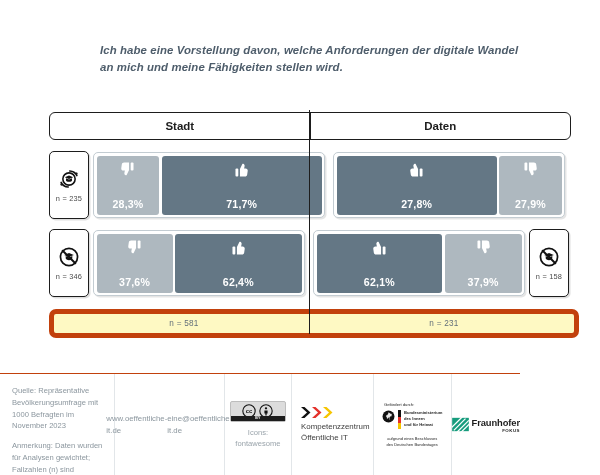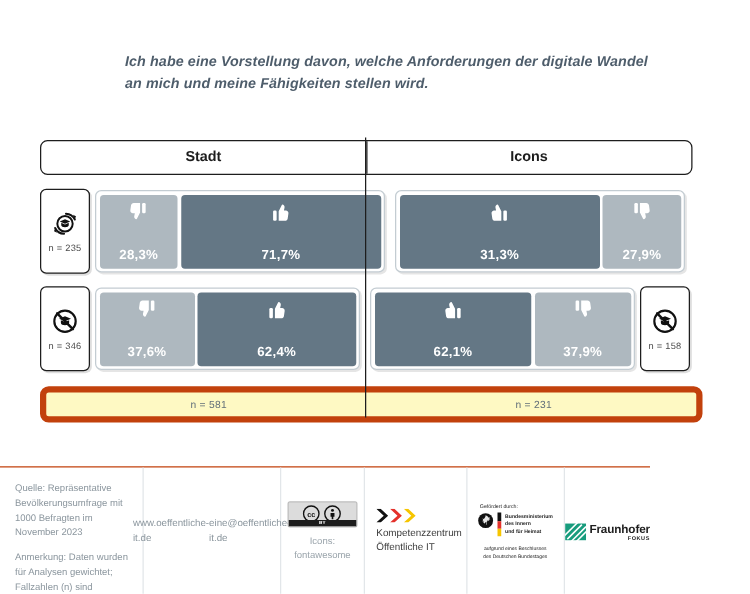--- a/index.html
+++ b/index.html
@@ -11,21 +11,21 @@
   .sheet{position:absolute;inset:0;}
 
   
   .title{
     position:absolute;left:100px;top:42px;width:420px;
     font-size:11.4px;font-weight:bold;font-style:italic;
     line-height:1.45;color:#4e5d6b;letter-spacing:.1px;
   }
 
   
-  .chart{position:absolute;left:32px;top:104px;width:520px;height:236px;}
+  .chart{position:absolute;left:49px;top:104px;width:520px;height:236px;}
 
   .center-line{
     position:absolute;left:259.5px;top:6px;width:1.4px;height:224px;
     background:#1d1d1d;z-index:9;
   }
 
   
   .headrow{position:absolute;left:0;top:8px;width:520px;height:26px;
     display:flex;border:1.3px solid #1d1d1d;border-radius:6px;background:#fff;}
   .headcell{flex:1;display:flex;align-items:center;justify-content:center;
@@ -98,39 +98,39 @@
 
   .f5{width:95px;display:flex;flex-direction:column;align-items:center;justify-content:center;padding:0 4px;}
   .f5 .lab0{font-size:4.2px;color:#1d1d1d;align-self:flex-start;margin-left:6px;margin-bottom:3px;}
   .bmi{display:flex;align-items:flex-start;gap:3px;}
   .flagbar{width:3px;height:19px;display:flex;flex-direction:column;}
   .flagbar i{flex:1;display:block;}
   .bmitxt{font-size:4.1px;line-height:1.5;color:#1d1d1d;font-weight:bold;}
   .f5 .lab1{font-size:4px;color:#1d1d1d;text-align:center;margin-top:7px;line-height:1.45;}
 
   .f6{width:73px;display:flex;align-items:center;justify-content:center;}
-  .fraun{display:flex;align-items:flex-end;gap:3px;}
+  .fraun{display:flex;align-items:flex-start;gap:3px;}
   .fr-txt{display:flex;flex-direction:column;align-items:flex-end;}
   .fr-name{font-size:9.4px;color:#1d1d1d;font-weight:bold;letter-spacing:-.1px;}
   .fr-sub{font-size:4.4px;color:#1d1d1d;font-weight:bold;letter-spacing:.5px;margin-top:.5px;}
 </style>
 </head>
 <body>
 
 <div class="sheet">
 
   <div class="title">Ich habe eine Vorstellung davon, welche Anforderungen der digitale Wandel an mich und meine Fähigkeiten stellen wird.</div>
 
   <div class="chart">
 
     <div class="center-line"></div>
 
     <div class="headrow">
       <div class="headcell left">Stadt</div>
-      <div class="headcell">Icons</div>
+      <div class="headcell">Daten</div>
     </div>
 
     <div class="datarow r1">
 
       <div class="iconbox">
         <svg width="24" height="24" viewBox="0 0 32 32">
           <g fill="none" stroke="#111" stroke-width="2.1" stroke-linecap="round">
             <path d="M26.5 11.5a11 11 0 0 0-9.5-6.2"></path>
             <path d="M5.5 20.5a11 11 0 0 0 9.5 6.2"></path>
           </g>
@@ -165,21 +165,21 @@
       </div>
 
       <div class="barwrap">
         <div class="seg dark" style="width:72.1%">
           <span class="tico">
             <svg width="17" height="17" viewBox="0 0 24 24">
                 <path fill="#fff" d="M14.2 22H7.1c-1.6 0-2.9-1.1-3.1-2.6l-.8-5.5C2.9 12.1 4.3 10.5 6.1 10.5h2.2l-.7-3.3c-.3-1.5.6-3 2-3.4.5-.1 1 .1 1.2.6l3.4 6.8z"></path>
                 <rect fill="#fff" x="16.5" y="10.5" width="4" height="11.5" rx="1.4"></rect>
               </svg>
           </span>
-          <span class="val">31,3%</span>
+          <span class="val">27,8%</span>
         </div>
         <div class="seg light gapL" style="width:27.9%">
           <span class="tico">
             <svg width="17" height="17" viewBox="0 0 24 24">
                 <path fill="#fff" d="M9.8 2h7.1c1.6 0 2.9 1.1 3.1 2.6l.8 5.5c.3 1.8-1.1 3.4-2.9 3.4h-2.2l.7 3.3c.3 1.5-.6 3-2 3.4-.5.1-1-.1-1.2-.6L9.8 12.8z"></path>
                 <rect fill="#fff" x="3.5" y="2" width="4" height="11.5" rx="1.4"></rect>
               </svg>
           </span>
           <span class="val">27,9%</span>
         </div>

